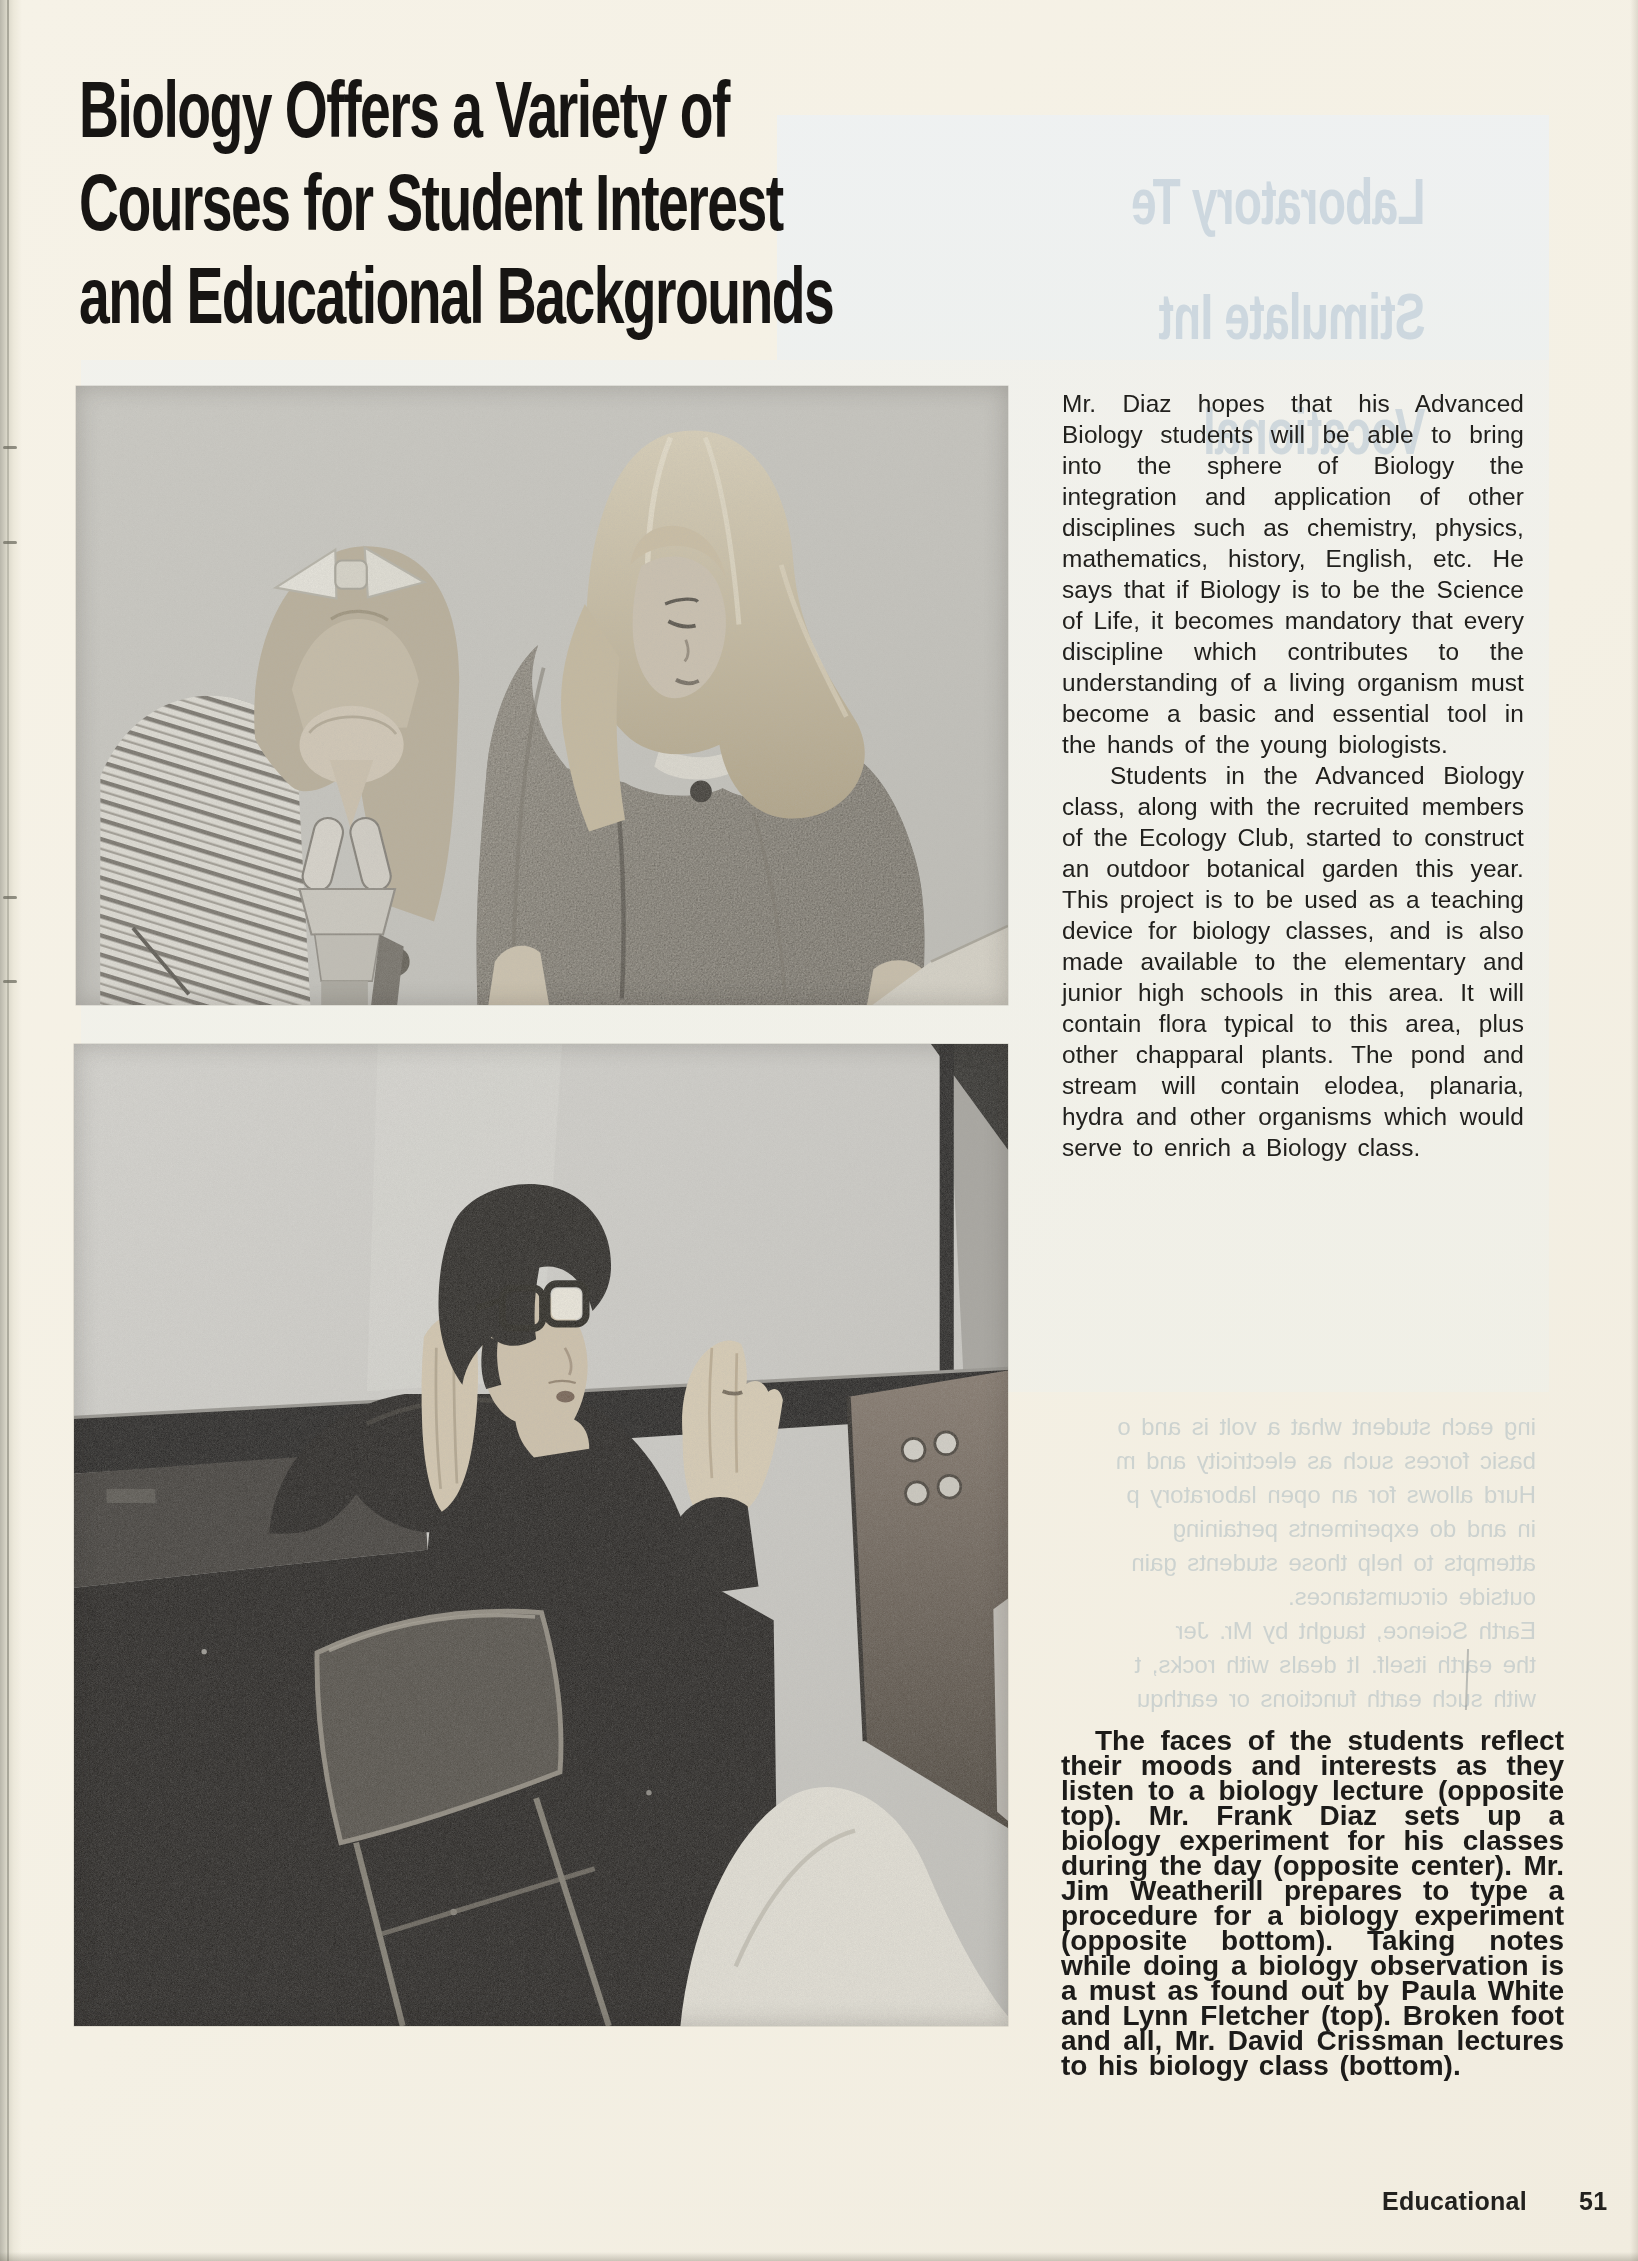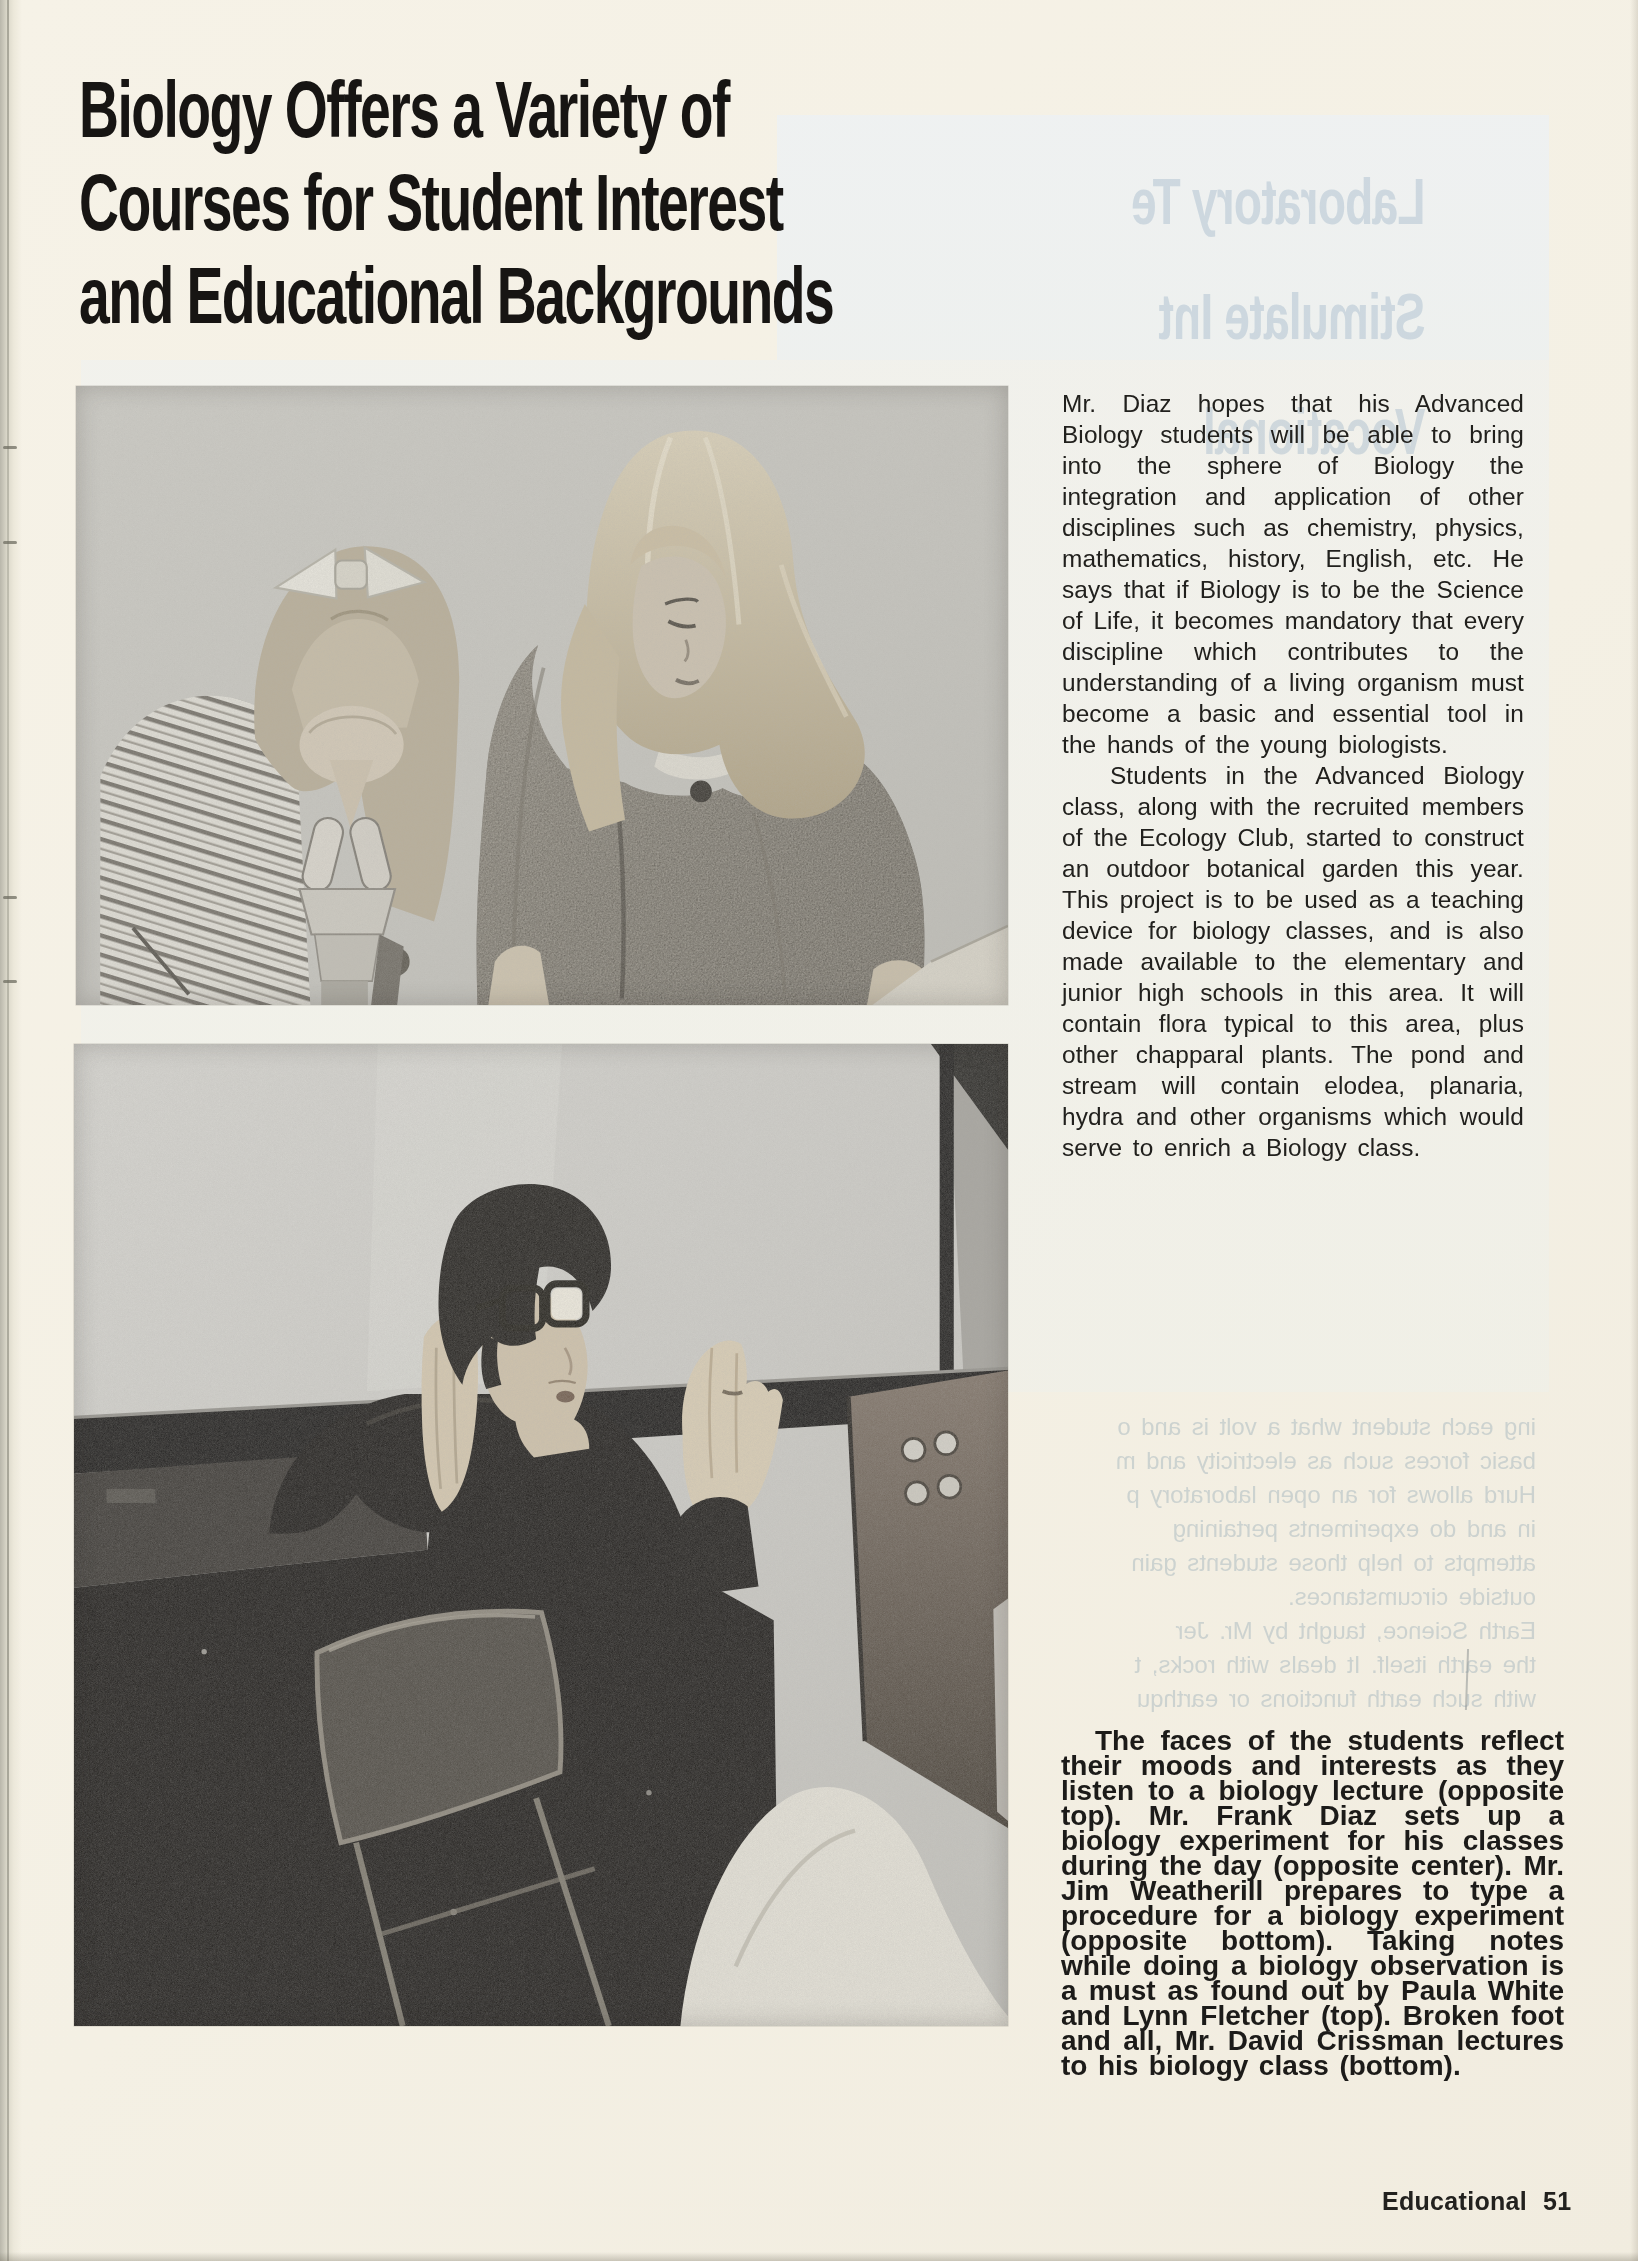--- a/index.html
+++ b/index.html
@@ -60,21 +60,21 @@
 
   
   .caption{position:absolute; left:1061px; top:1728px; width:503px;
     font-size:28px; font-weight:bold; line-height:25px; word-spacing:2.7px;
     text-align:justify; color:#1c1b19;}
   .caption p{margin:0; text-indent:34px;}
 
   
   .footer{position:absolute; left:1382px; top:2187px; font-size:25px; font-weight:bold;
     color:#22211e; letter-spacing:0.3px; white-space:nowrap;}
-  .footer .pageno{margin-left:16px;}
+  .footer .pageno{margin-left:52px;}
 
   .scratch{position:absolute; left:1466px; top:1649px; width:1.6px; height:61px;
     background:#8e9494; opacity:.55; transform:rotate(2deg);}
 </style>
 </head>
 <body>
 
 <div class="page">
 
   <div class="binding">

